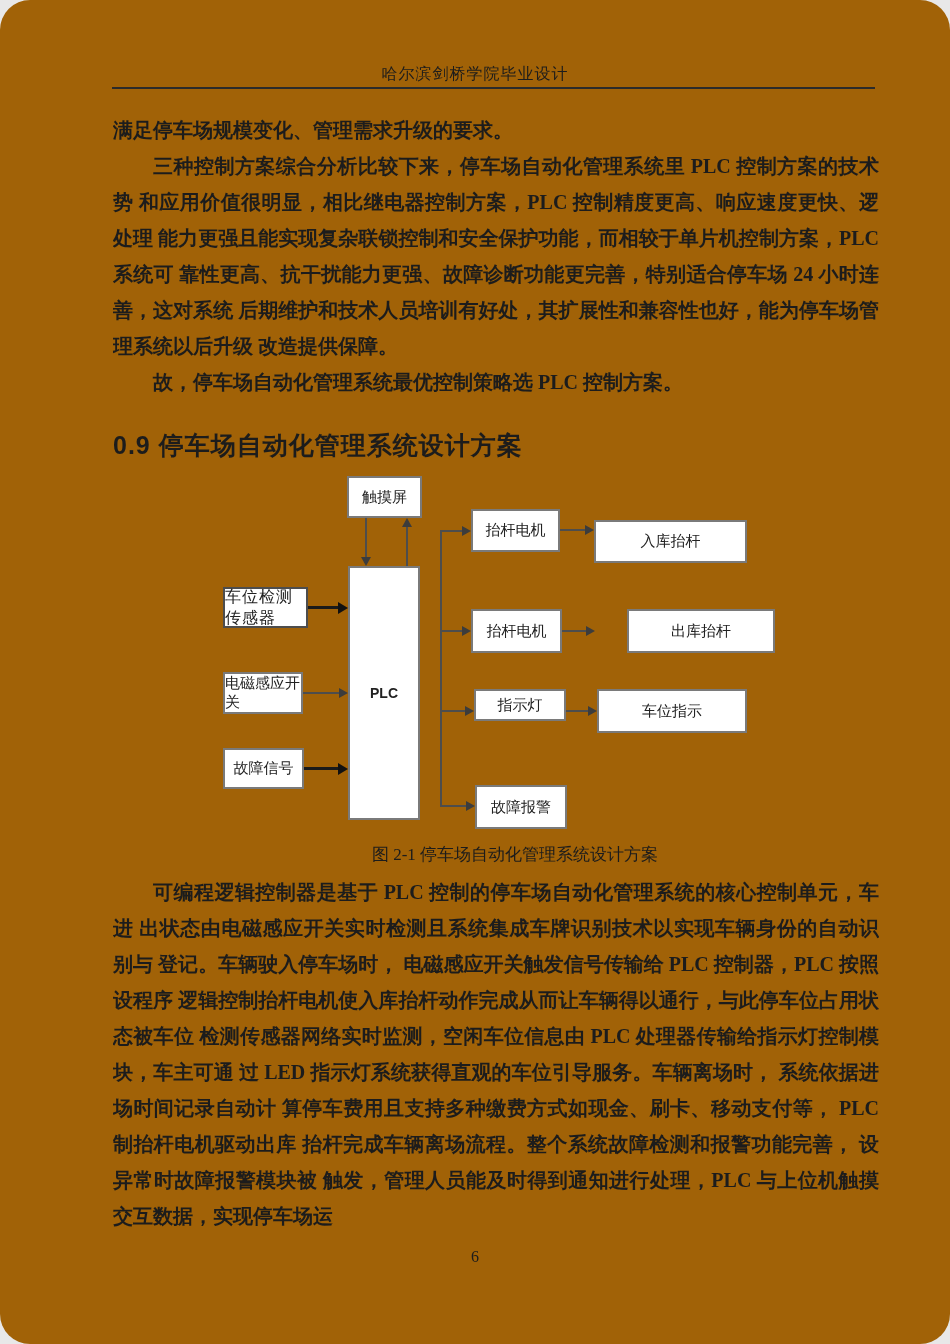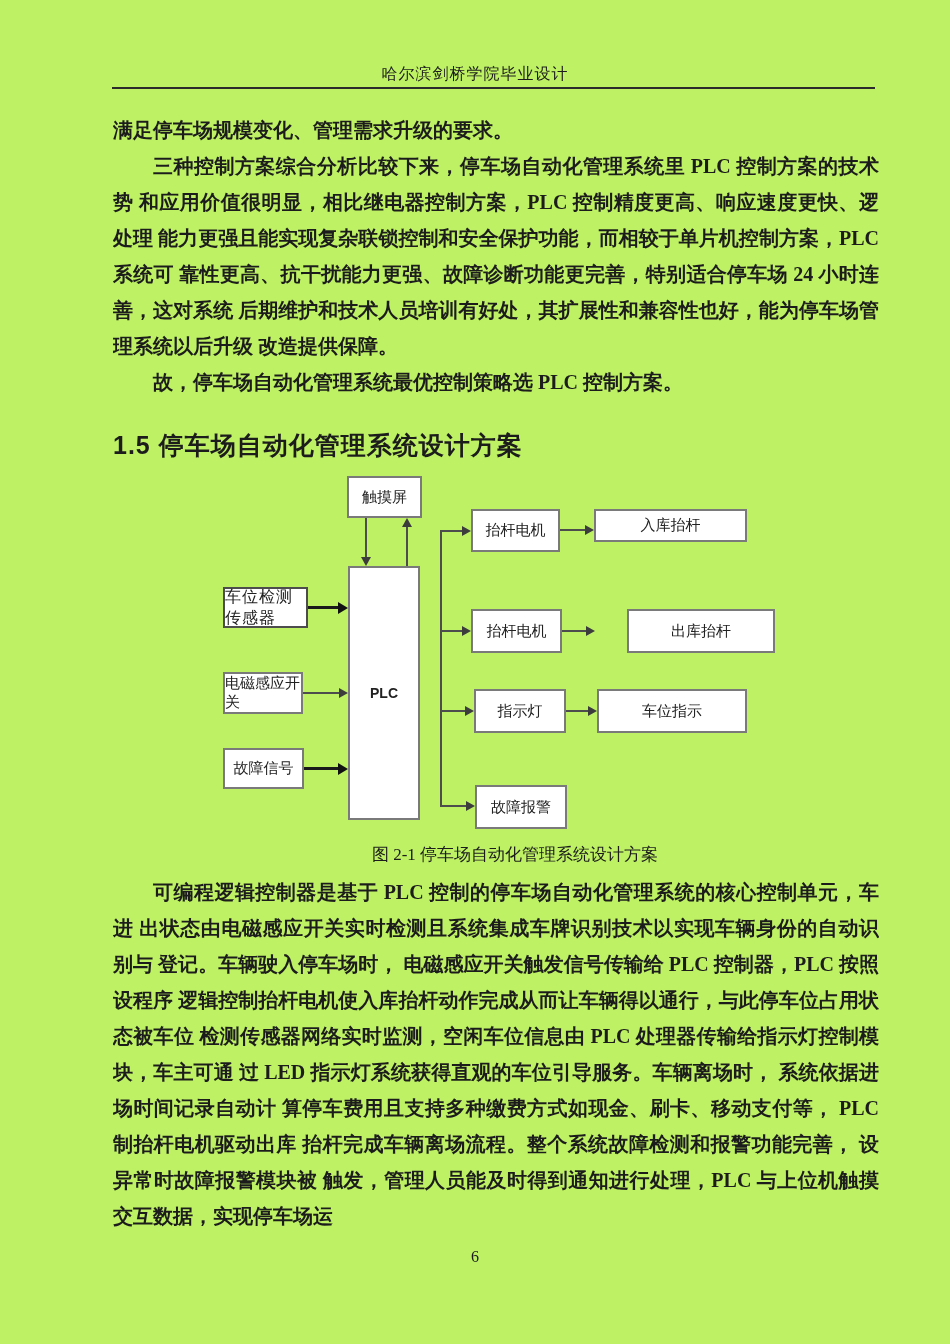--- a/index.html
+++ b/index.html
@@ -1,17 +1,17 @@
 <!DOCTYPE html>
 <html><head>
 <meta charset="utf-8">
 <style>
   html,body{margin:0;padding:0;background:#e8e8e8;}
-  .page{position:relative;width:950px;height:1344px;background:#bef264;margin:0 auto;
-        font-family:"Liberation Serif","DejaVu Serif",serif;color:#1c1c1c;overflow:hidden;}
+  .page{position:relative;width:950px;height:1344px;background:#a16207;margin:0 auto;
+        font-family:"Liberation Serif","DejaVu Serif",serif;color:#1c1c1c;overflow:hidden;border-radius:30px;}
 
   
   .header-title{position:absolute;top:64px;left:0;width:100%;text-align:center;
                 font-size:16px;letter-spacing:1px;}
   .header-rule{position:absolute;top:87px;left:112px;width:763px;height:0;
                border-top:2px solid #2b2b2b;}
 
   
   .textblock{position:absolute;left:113px;width:766px;font-weight:bold;}
   .tb1{top:112px;}
@@ -59,34 +59,34 @@
       <div class="tline pend">满足停车场规模变化、管理需求升级的要求。</div>
       <div class="tline ind">三种控制方案综合分析比较下来，停车场自动化管理系统里 PLC 控制方案的技术优</div>
       <div class="tline">势 和应用价值很明显，相比继电器控制方案，PLC 控制精度更高、响应速度更快、逻辑</div>
       <div class="tline">处理 能力更强且能实现复杂联锁控制和安全保护功能，而相较于单片机控制方案，PLC</div>
       <div class="tline">系统可 靠性更高、抗干扰能力更强、故障诊断功能更完善，特别适合停车场 24 小时连</div>
       <div class="tline">善，这对系统 后期维护和技术人员培训有好处，其扩展性和兼容性也好，能为停车场管</div>
       <div class="tline pend">理系统以后升级 改造提供保障。</div>
       <div class="tline pend ind">故，停车场自动化管理系统最优控制策略选 PLC 控制方案。</div>
     </div>
 
-  <h2 class="heading">1.5 停车场自动化管理系统设计方案</h2>
+  <h2 class="heading">0.9 停车场自动化管理系统设计方案</h2>
 
   <div class="diagram">
 
     <div class="dbox" style="left:347px;top:476px;width:75px;height:42px;">触摸屏</div>
     <div class="dbox sans" style="left:348px;top:566px;width:72px;height:254px;">PLC</div>
     <div class="dbox dark small" style="left:223px;top:587px;width:85px;height:41px;">车位检测传感器</div>
     <div class="dbox" style="left:223px;top:672px;width:80px;height:42px;">电磁感应开关</div>
     <div class="dbox" style="left:223px;top:748px;width:81px;height:41px;">故障信号</div>
     <div class="dbox" style="left:471px;top:509px;width:89px;height:43px;">抬杆电机</div>
-    <div class="dbox" style="left:594px;top:509px;width:153px;height:33px;">入库抬杆</div>
+    <div class="dbox" style="left:594px;top:520px;width:153px;height:43px;">入库抬杆</div>
     <div class="dbox" style="left:471px;top:609px;width:91px;height:44px;">抬杆电机</div>
     <div class="dbox" style="left:595px;top:609px;width:148px;height:44px;margin-left:32px;">出库抬杆</div>
-    <div class="dbox" style="left:474px;top:689px;width:92px;height:44px;">指示灯</div>
+    <div class="dbox" style="left:474px;top:689px;width:92px;height:32px;">指示灯</div>
     <div class="dbox" style="left:597px;top:689px;width:150px;height:44px;">车位指示</div>
     <div class="dbox" style="left:475px;top:785px;width:92px;height:44px;">故障报警</div>
 
     <div class="vline" style="left:365px;top:518px;height:42px;"></div>
     <div class="ah-d" style="left:361px;top:557px;"></div>
     <div class="vline" style="left:406px;top:524px;height:42px;"></div>
     <div class="ah-u" style="left:402px;top:518px;"></div>
 
     <div class="hline thick" style="left:308px;top:606px;width:32px;"></div>
     <div class="ah-r big" style="left:338px;top:602px;"></div>

